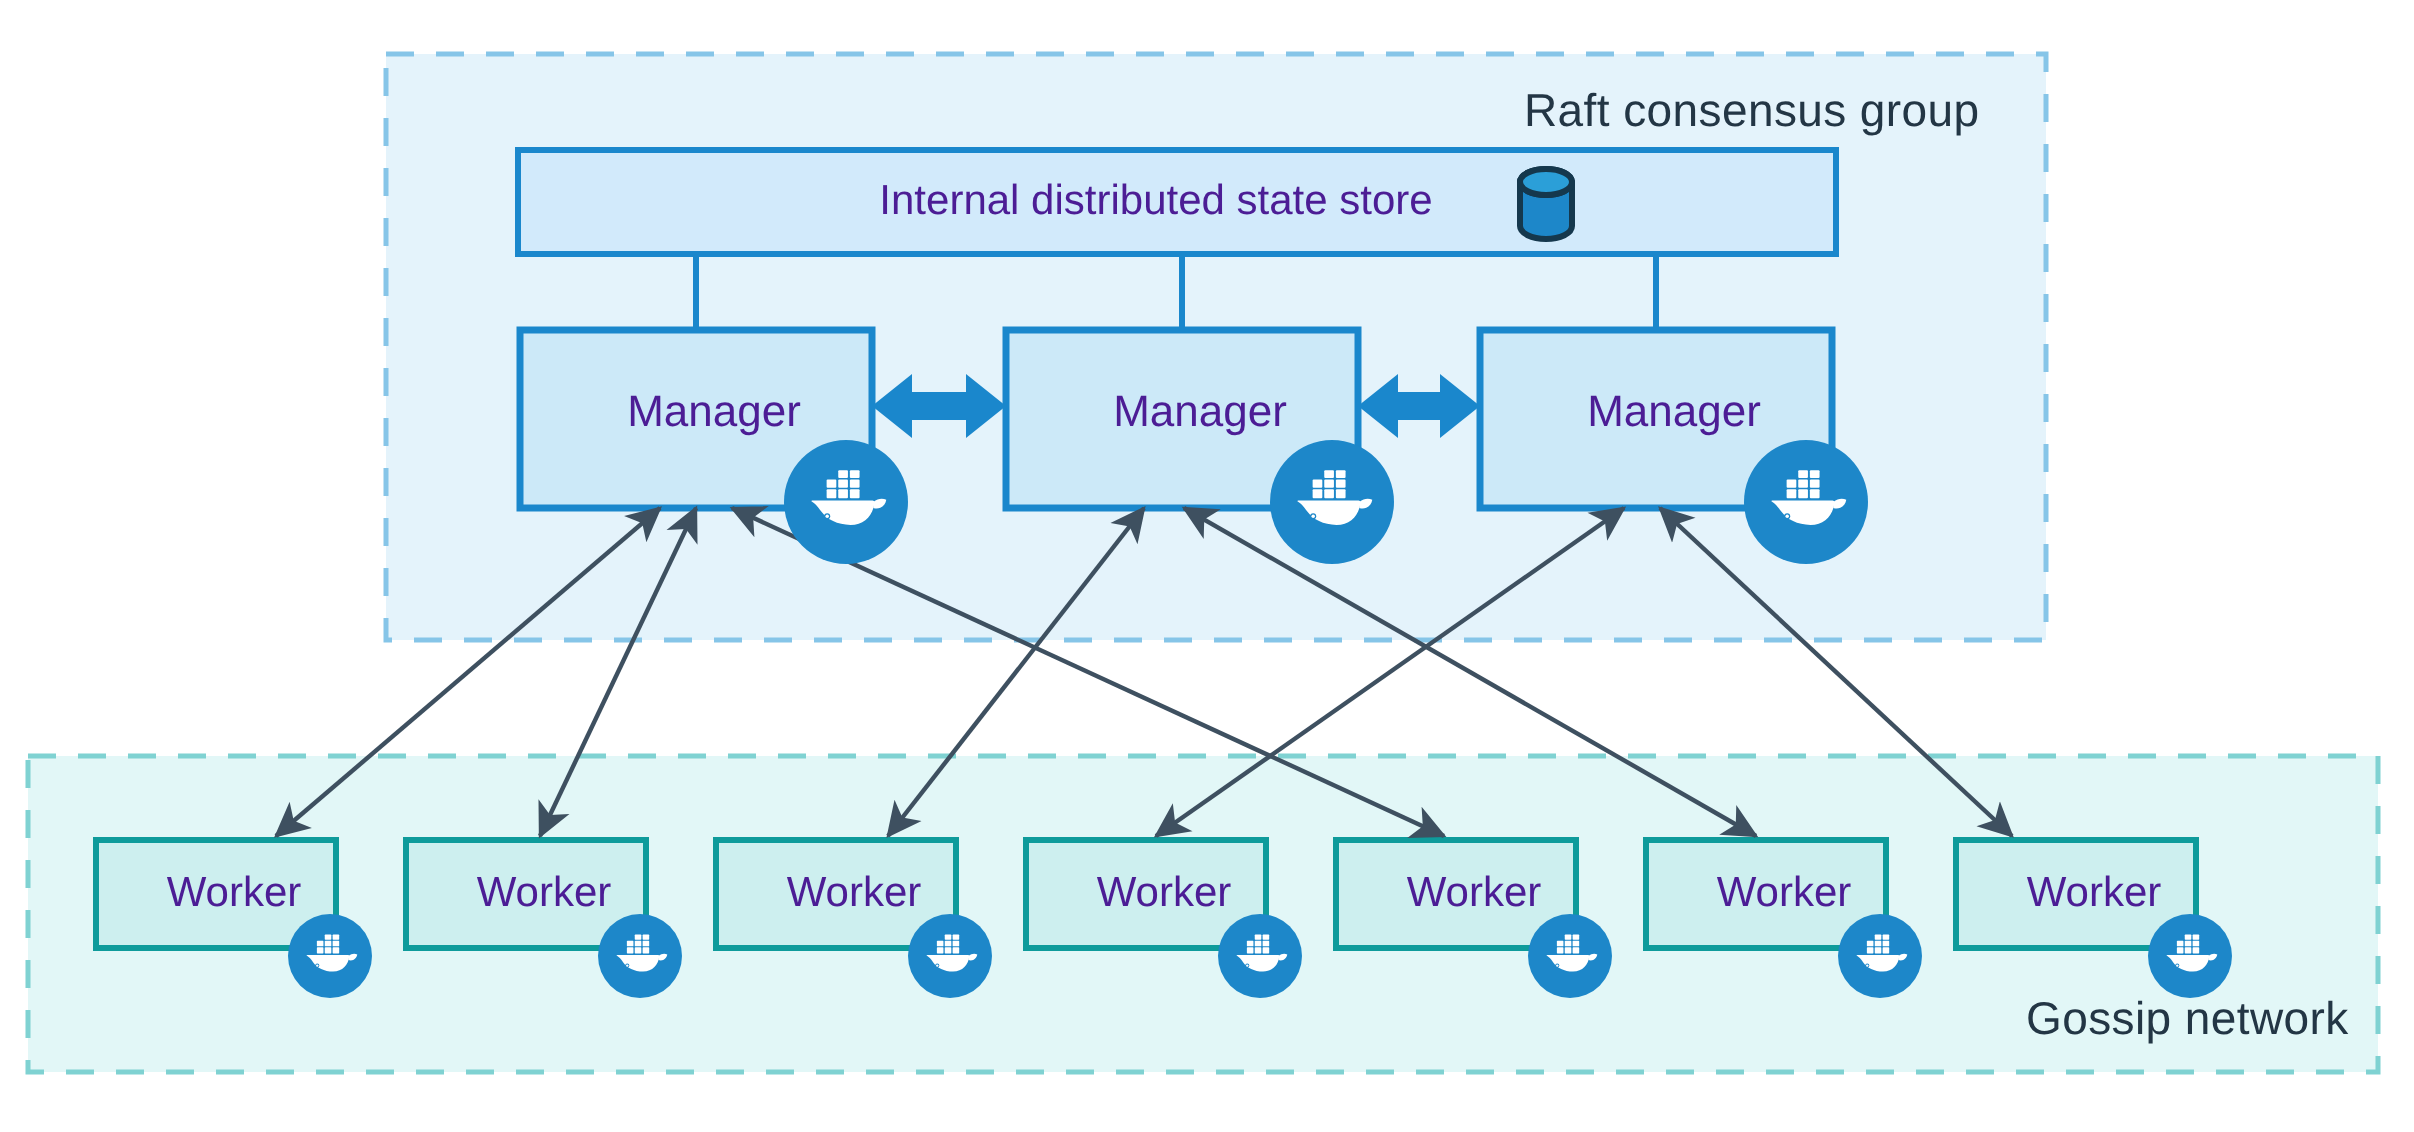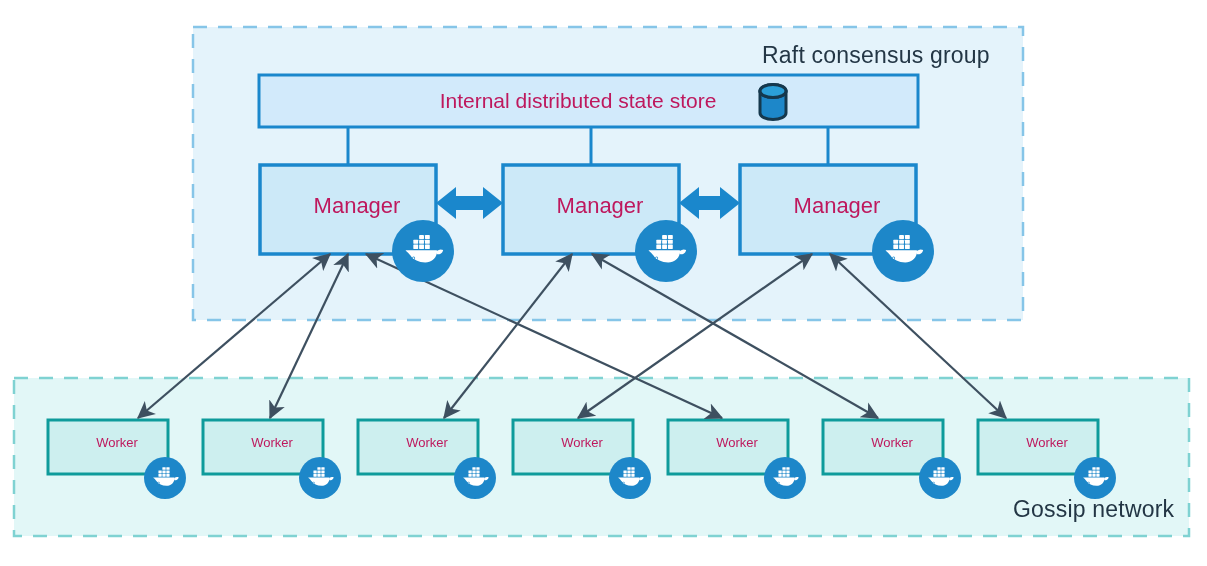--- a/index.html
+++ b/index.html
@@ -20,28 +20,28 @@
   .grp-label {
     position: absolute;
     color: #233645;
     font-size: 23px;
     font-family: "Liberation Sans", sans-serif;
     white-space: nowrap;
     letter-spacing: 0.2px;
   }
   .node-label {
     position: absolute;
-    color: #be185d;
+    color: #4c1d95;
     font-family: "Liberation Sans", sans-serif;
     white-space: nowrap;
     text-align: center;
     padding-left: 18px;
   }
   .mgr-label { font-size: 22px; }
-  .wrk-label { font-size: 13px; }
+  .wrk-label { font-size: 21px; }
   .store-label { font-size: 21px; }
 </style>
 </head>
 <body>
 
 <div id="canvas">
 
   <svg id="diagram" width="1207" height="566">
     <defs>
       <marker id="thinArrow" markerWidth="9" markerHeight="9" refX="7.4" refY="4.5" orient="auto" markerUnits="strokeWidth">

